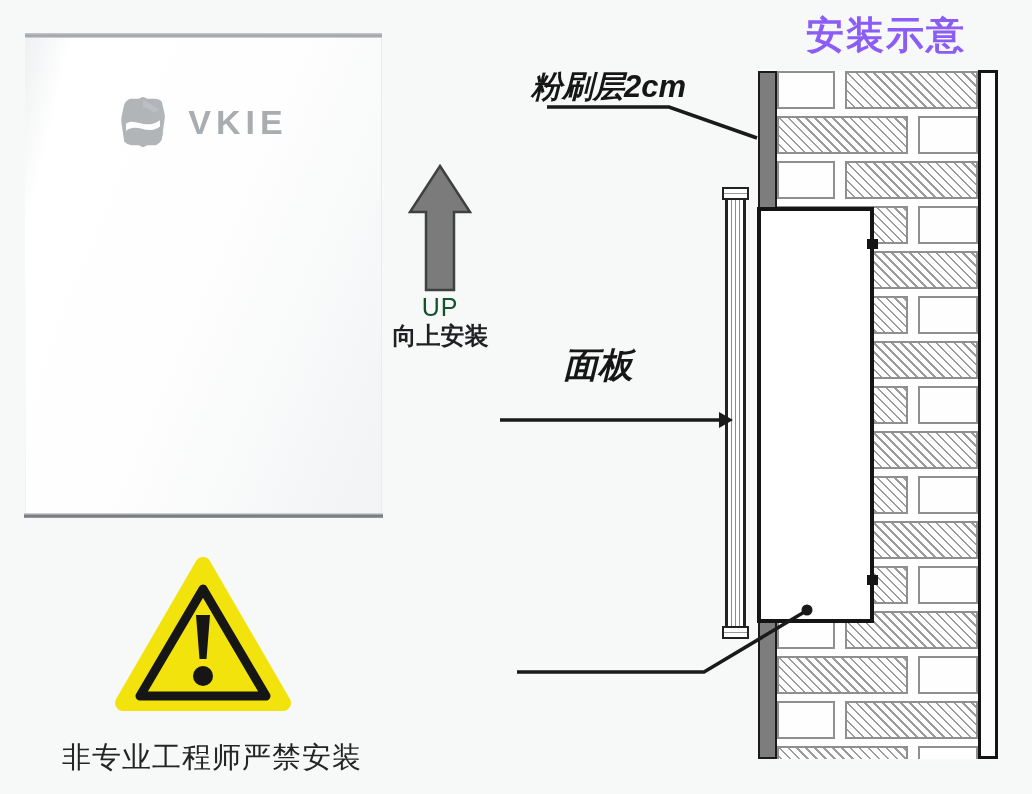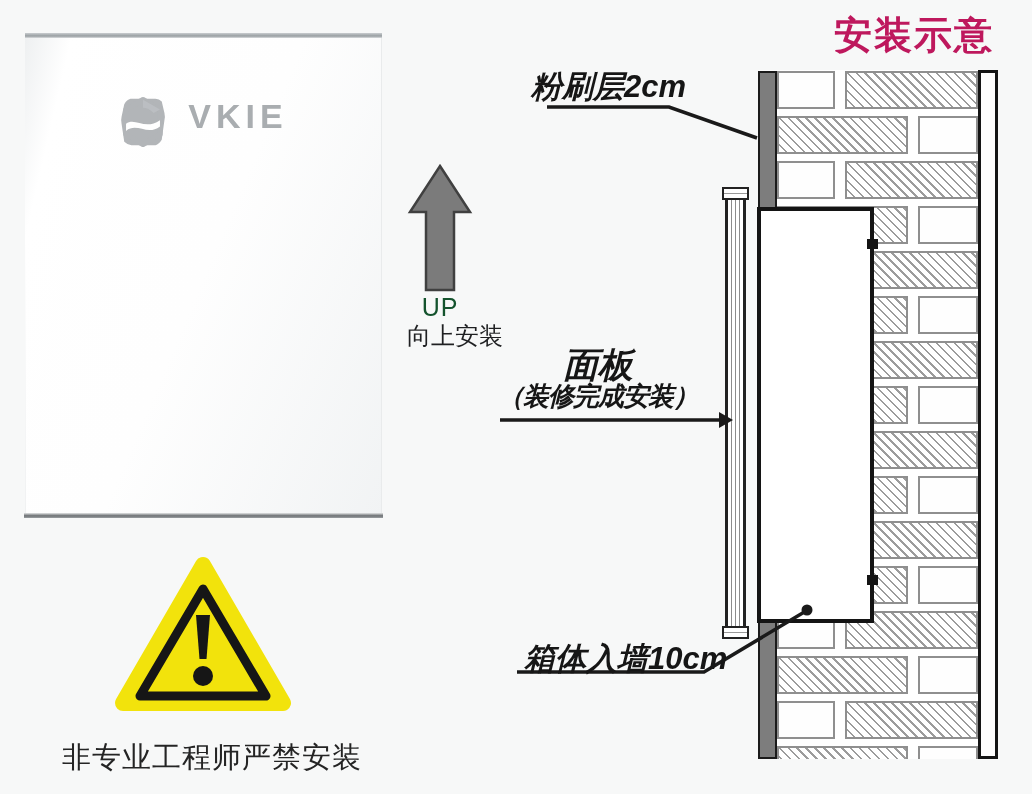--- a/index.html
+++ b/index.html
@@ -10,38 +10,38 @@
   .panel{position:absolute;left:25px;top:33px;width:357px;height:485px;
          background:linear-gradient(113deg,#ffffff 0%,#fefefe 50%,#f1f3f4 100%);
          box-shadow:inset 0 0 0 1px #e9ebec;}
   .panel::after{content:"";position:absolute;inset:5px 0 5px 0;pointer-events:none;
          background:linear-gradient(103deg,#eef0f1 0%,#ffffff 10%,rgba(255,255,255,0) 30%);}
   .panel-top{position:absolute;left:0;top:0;width:100%;height:5px;
          background:linear-gradient(180deg,#c9cdd0,#989ea1 60%,#dadddf);}
   .panel-bottom{position:absolute;left:-1px;bottom:0;width:359px;height:5px;
          background:linear-gradient(180deg,#e3e5e6,#6d7174 55%,#9b9fa2);}
   .logo{position:absolute;left:0;top:64px;width:100%;display:flex;
-        justify-content:center;align-items:flex-start;gap:21px;z-index:2;}
+        justify-content:center;align-items:center;gap:21px;z-index:2;}
   .logo-text{font-size:34px;font-weight:bold;color:#a9adb0;letter-spacing:5px;}
 
   
   .up-arrow{position:absolute;left:407px;top:163px;}
   .up-label{position:absolute;left:407px;top:293px;width:66px;text-align:center;
             font-size:25px;font-weight:500;color:#14532d;letter-spacing:1px;}
-  .up-sub{position:absolute;left:378px;top:320px;width:125px;text-align:right;
-          font-size:24px;font-weight:400;color:#1f2022;}
+  .up-sub{position:absolute;left:378px;top:320px;width:125px;text-align:center;
+          font-size:24px;font-weight:700;color:#1f2022;}
 
   
   .warn-tri{position:absolute;left:113px;top:555px;}
   .warn-text{position:absolute;left:62px;top:726px;font-size:29px;font-weight:500;
              color:#242424;letter-spacing:1px;white-space:nowrap;margin-top:12px;}
 
   
   .diagram-title{position:absolute;left:806px;top:10px;font-size:38px;font-weight:800;
-                 letter-spacing:2px;color:#be185d;margin-left:28px;}
+                 letter-spacing:2px;color:#8b5cf6;}
   .wall-bg{position:absolute;left:759px;top:70px;width:238px;height:689px;background:#ffffff;}
   .bricks{position:absolute;left:777px;top:71px;width:201px;height:688px;
           display:flex;flex-direction:column;row-gap:7px;overflow:hidden;}
   .br{display:flex;column-gap:10px;flex:0 0 38px;}
   .bk{box-sizing:border-box;border:2px solid #8f8f8f;height:38px;background:#fefefe;}
   .bk.h{background-image:repeating-linear-gradient(45deg,#ffffff 0 4.5px,#9c9c9c 4.5px 6.3px);}
   .ra .bk:first-child{width:58px}.ra .bk:last-child{flex:1}
   .rb .bk:first-child{width:131px}.rb .bk:last-child{flex:1}
 
   .plaster{position:absolute;left:758px;width:19px;background:#7d7d7d;
@@ -191,17 +191,15 @@
     <polyline points="547,107 669,107 757,138" fill="none" stroke="#1a1a1a" stroke-width="3.5"></polyline>
     <polyline points="500,420 719,420" fill="none" stroke="#1a1a1a" stroke-width="3.5"></polyline>
     <polygon points="719,412 733,420 719,428" fill="#1a1a1a"></polygon>
     <polyline points="517,672 704,672 806,611" fill="none" stroke="#1a1a1a" stroke-width="3.5"></polyline>
     <circle cx="807" cy="610" r="5.5" fill="#1a1a1a"></circle>
   </svg>
 
   <div class="lbl lbl-plaster">粉刷层2cm</div>
   <div class="lbl lbl-panel">
     <div class="l1">面板</div>
-    <div class="l2">（装修完成安装）</div>
   </div>
-  <div class="lbl lbl-box">箱体入墙10cm</div>
 
 </div>
 
 </body></html>

